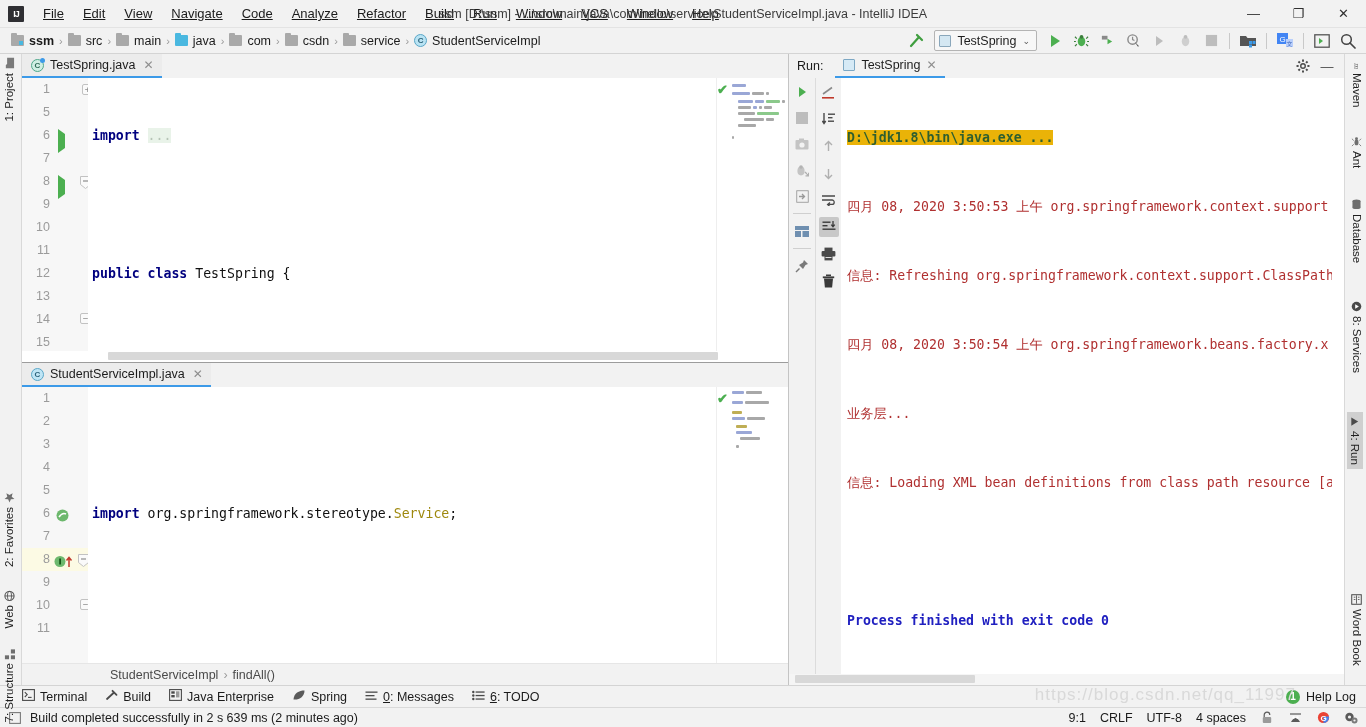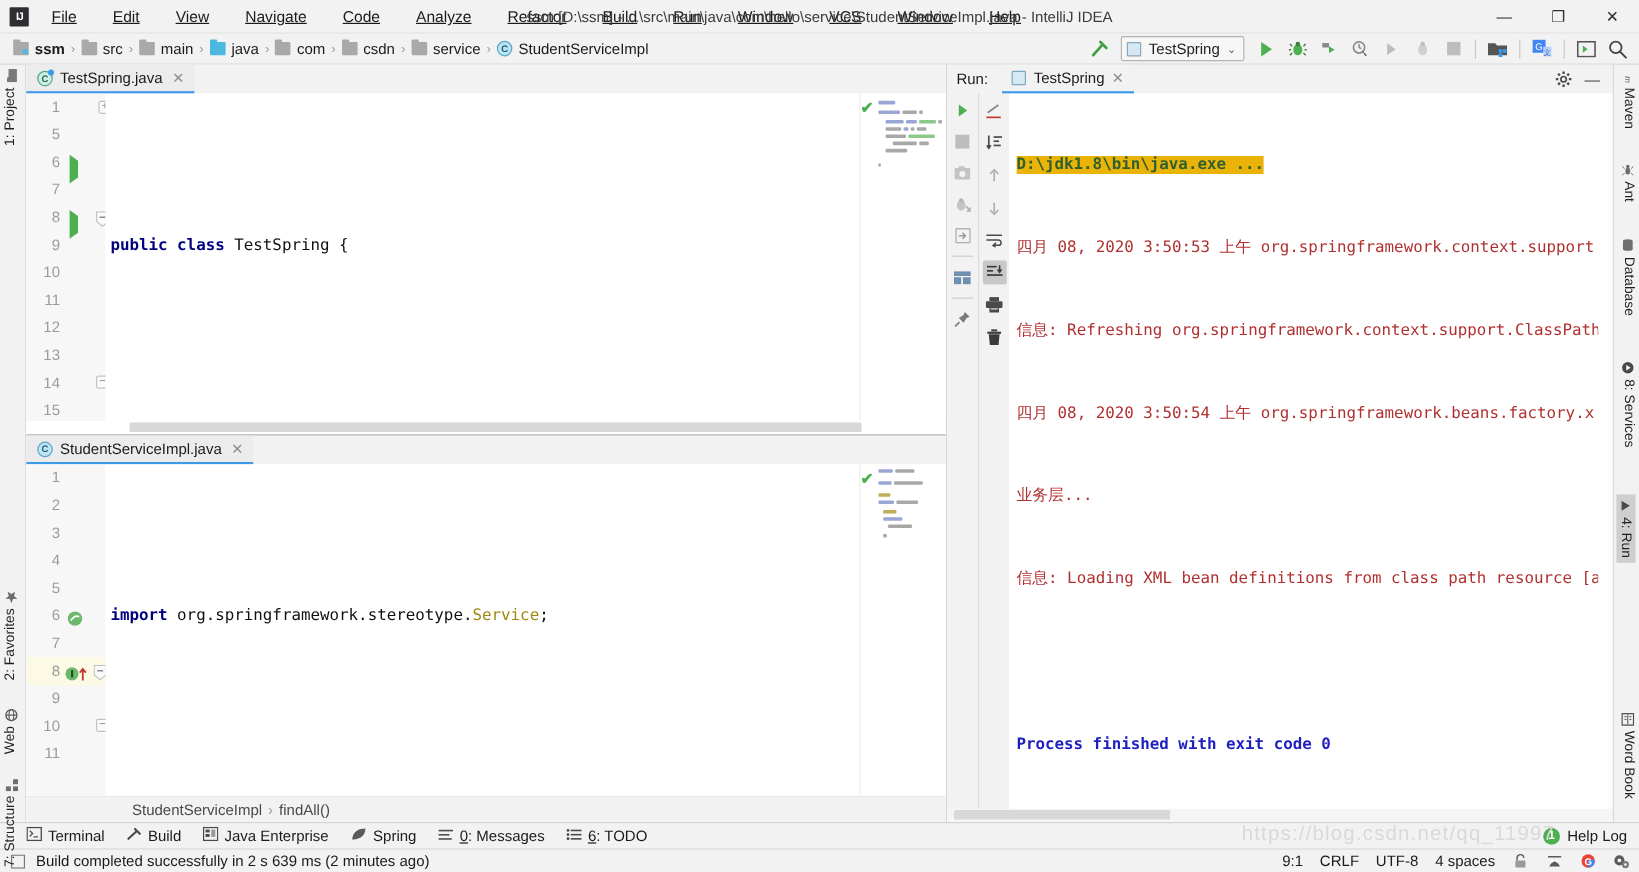--- a/index.html
+++ b/index.html
@@ -20,21 +20,21 @@
     display: flex; align-items: center;
     border-bottom: 1px solid #e3e3e3;
     position: relative;
   }
   .logo {
     width: 16px; height: 16px; margin-left: 8px; margin-right: 10px;
     background: #2f2f33; color: #fff; font-size: 9px; font-weight: bold;
     display: flex; align-items: center; justify-content: center;
     border-radius: 1px; letter-spacing: -1px;
   }
-  .menubar { display: flex; align-items: center; gap: 12px; }
+  .menubar { display: flex; align-items: center; gap: 1px; }
   .menu-item {
     padding: 4px 9px; font-size: 13px; color: #1b1b1b; cursor: default;
     white-space: nowrap;
   }
   .menu-item u { text-decoration: underline; }
   .win-title {
     position: absolute; left: 50%; transform: translateX(-50%);
     font-size: 12.5px; color: #3b3b3b; white-space: nowrap;
   }
   .win-btns { margin-left: auto; display: flex; height: 28px; }
@@ -477,20 +477,21 @@
             <div class="gline">
                 <span class="gnum">14</span>
               <span class="gfold" style="left:58px;top:5px;">−</span>
               </div>
             <div class="gline">
                 <span class="gnum">15</span>
               </div>
           </div>
 
           <div class="code">
+            <div class="cline"><span class="kw">import</span> <span class="fade importbg">...</span></div>
             <div class="cline"></div>
             <div class="cline"><span class="kw">public class</span> TestSpring {</div>
             <div class="cline"></div>
             
             
             
             
             
             
             

